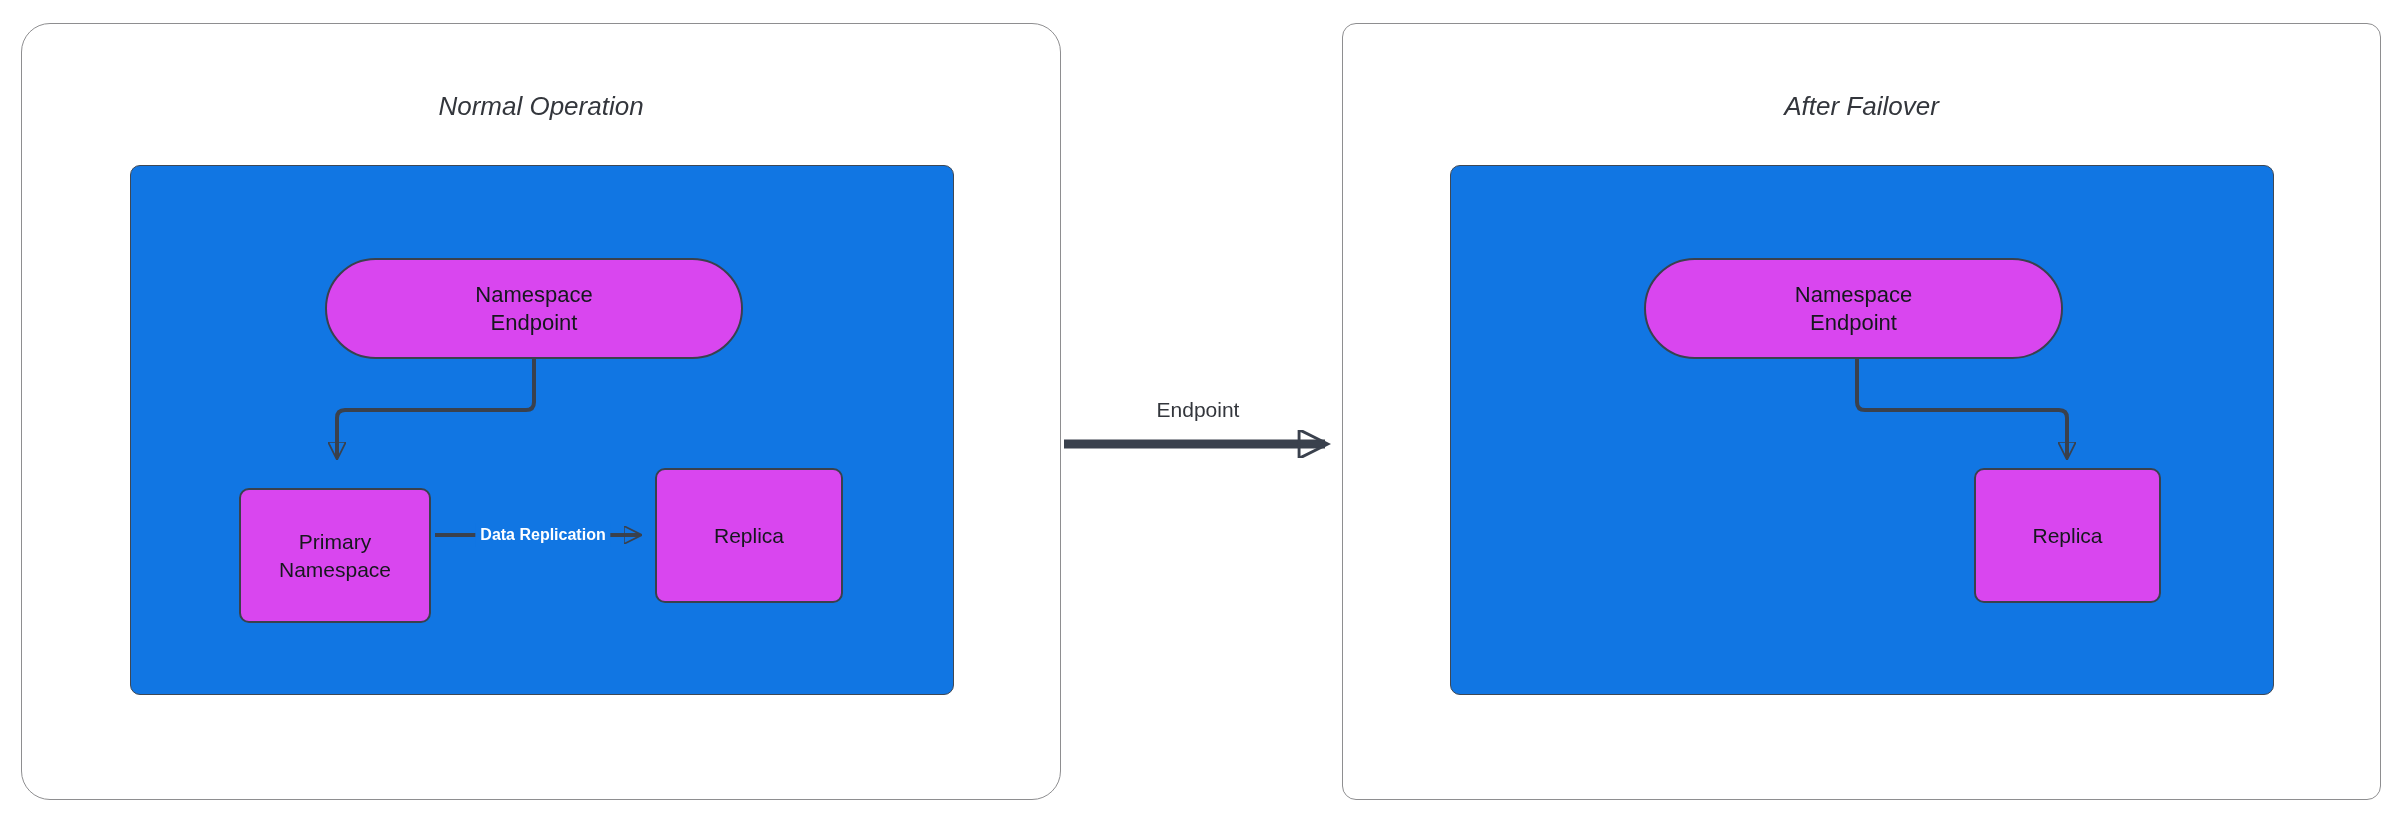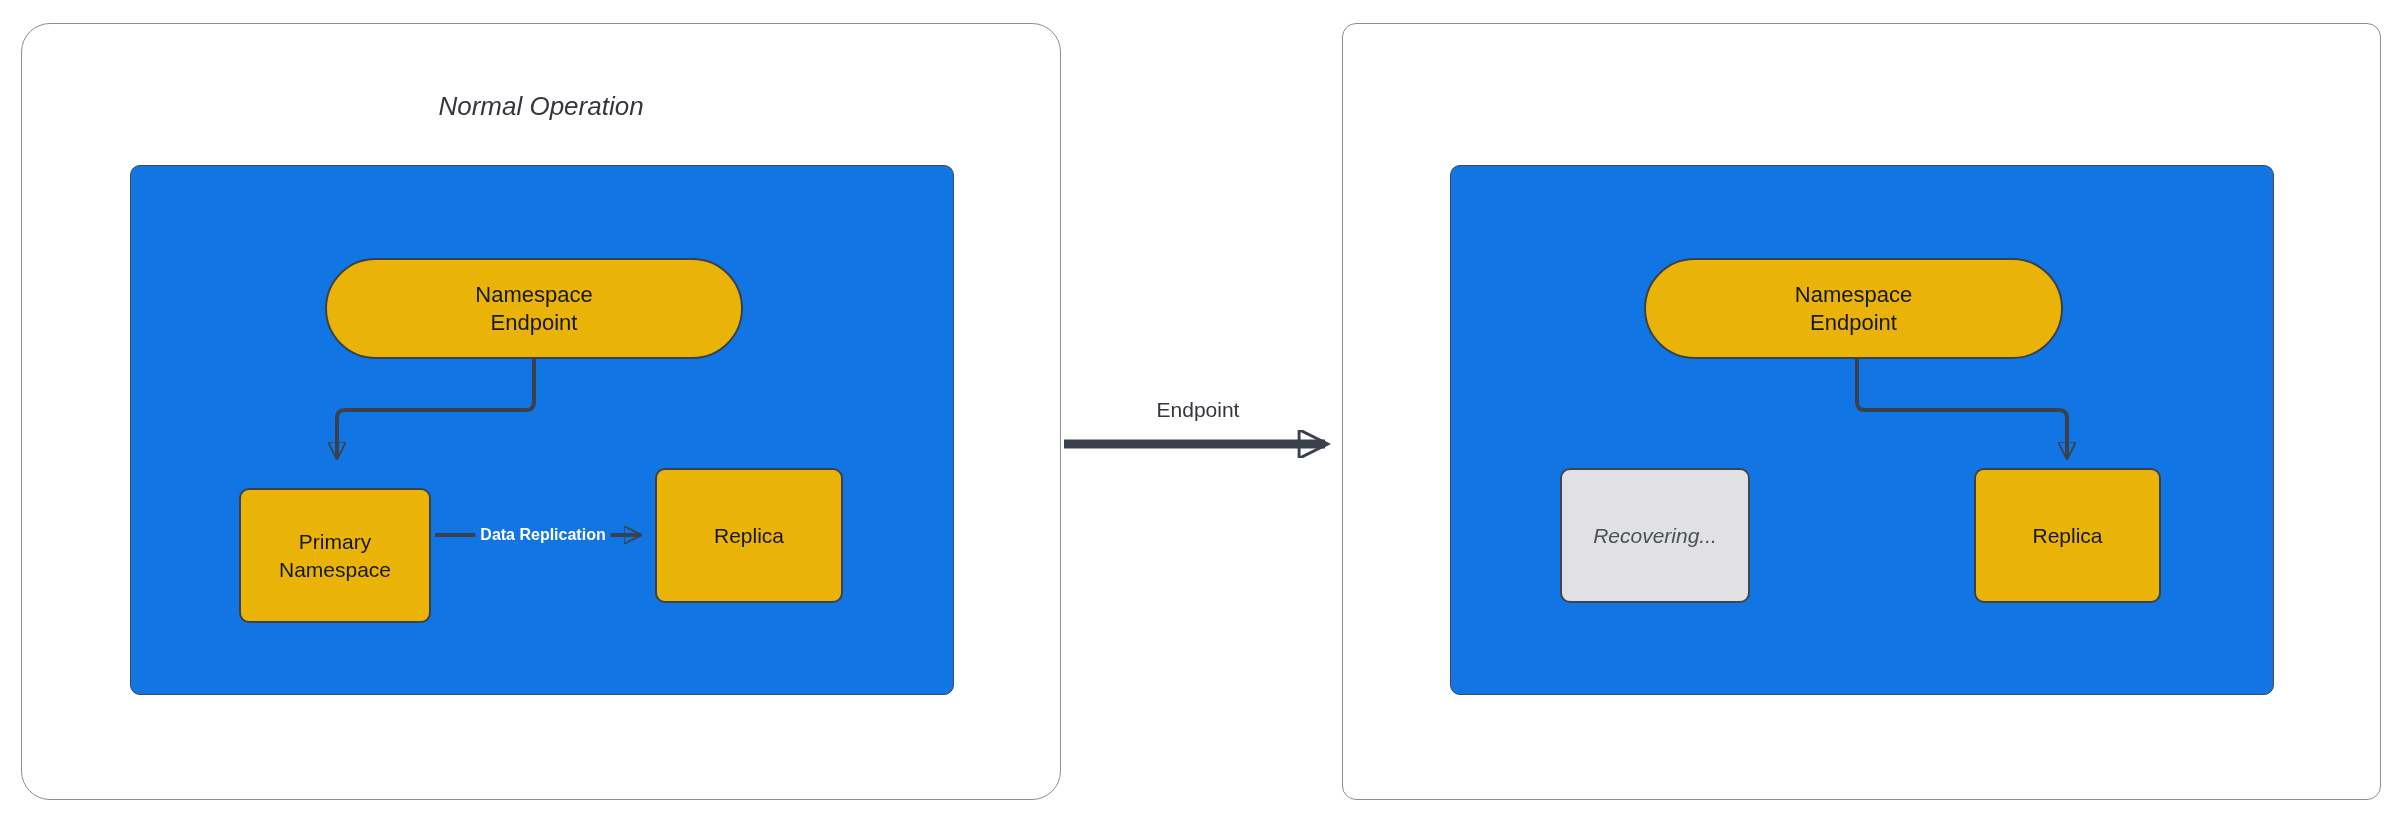--- a/index.html
+++ b/index.html
@@ -47,21 +47,21 @@
     width:824px;height:530px;
     background:var(--container-blue);
     border:1px solid var(--container-edge);
     border-radius:10px;
   }
   .panel-right .cluster{left:107px;}
   .node{
     position:absolute;
     display:flex;align-items:center;justify-content:center;
     text-align:center;
-    background:#eab308;
+    background:#d946ef;
     border:2px solid var(--node-border);
     color:var(--node-text);
     font-size:22px;line-height:28px;
     padding:0 14px;
   }
   .node-pill{border-radius:51px;}
   .node-box{border-radius:10px;font-size:21px;}
   .pill-left{left:325px;top:258px;width:418px;height:101px;}
   .pill-right{left:1644px;top:258px;width:419px;height:101px;}
   .box-primary{left:239px;top:488px;width:192px;height:135px;}
@@ -108,20 +108,21 @@
 <body>
 
 <div class="canvas">
 
   <section class="panel panel-left">
     <div class="panel-title">Normal Operation</div>
     <div class="cluster"></div>
   </section>
 
   <section class="panel panel-right">
+    <div class="panel-title">After Failover</div>
     <div class="cluster"></div>
   </section>
 
   <svg class="edge-layer" viewBox="0 0 2407 828" xmlns="http://www.w3.org/2000/svg">
     <defs>
       <marker id="arrowhead" viewBox="0 0 10 10" refX="9" refY="5" markerWidth="4.5" markerHeight="4.5" orient="auto-start-reverse">
         <path d="M0,0 L10,5 L0,10 z" fill="#3a414d" stroke="none"></path>
       </marker>
       <marker id="arrowhead-big" viewBox="0 0 10 10" refX="9" refY="5" markerWidth="3.8" markerHeight="3.2" orient="auto-start-reverse">
         <path d="M0,0 L10,5 L0,10 z" fill="#3a414d" stroke="none"></path>
@@ -139,23 +140,20 @@
   <div class="node node-box box-primary">
     <span class="node-label">Primary Namespace</span>
   </div>
   <div class="node node-box box-replica-left">
     <span class="node-label">Replica</span>
   </div>
 
   <div class="node node-pill pill-right">
     <span class="node-label">Namespace Endpoint</span>
   </div>
-  <div class="node node-box box-recovering">
-    <span class="node-label">Recovering...</span>
-  </div>
   <div class="node node-box box-replica-right">
     <span class="node-label">Replica</span>
   </div>
 
   <div class="edge-label label-datarep">Data Replication</div>
   <div class="edge-label label-failover">Endpoint</div>
 
 </div>
 
 </body></html>

